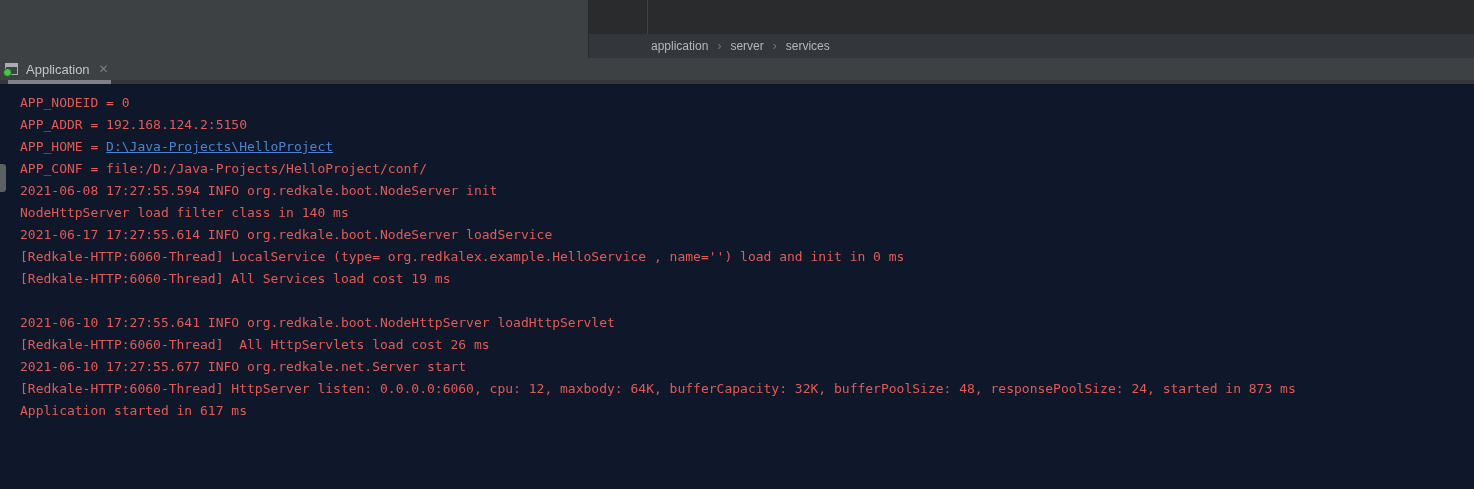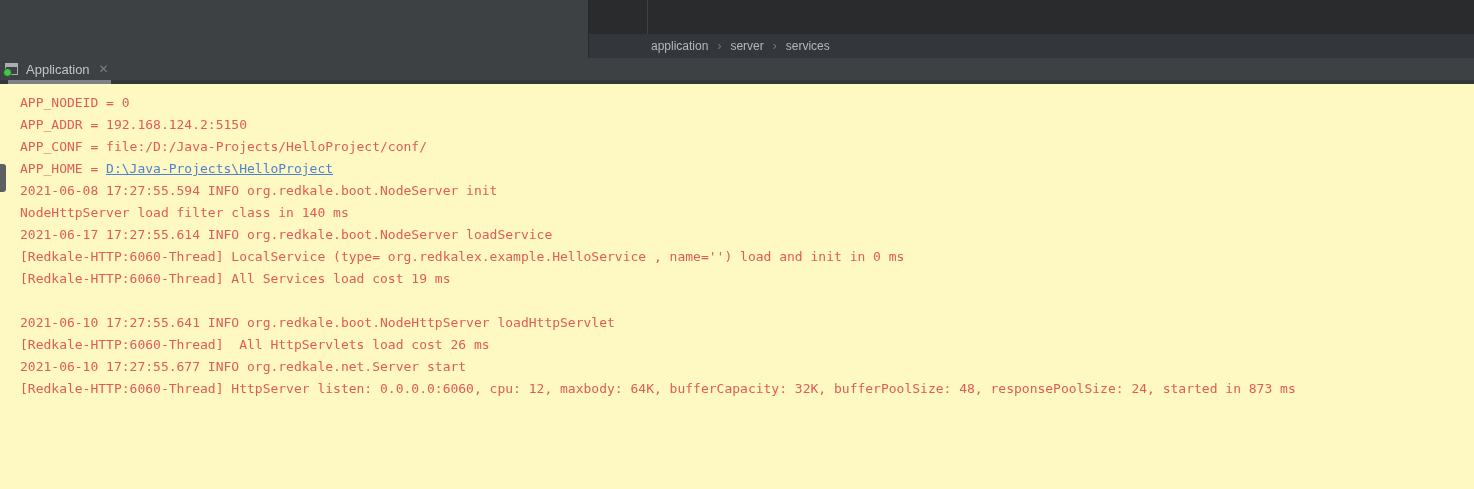--- a/index.html
+++ b/index.html
@@ -51,21 +51,21 @@
   .run-dot{
     position:absolute;left:-3px;bottom:-3px;width:7px;height:7px;border-radius:50%;
     background:#43c93e;border:1px solid #3d4144;box-sizing:content-box;
   }
   .tab-label{margin-left:8px;font-size:13px;color:#c2c5c8;}
   .tab-close{
     margin-left:9px;font-size:12px;color:#7b7f83;line-height:1;cursor:pointer;
   }
   
   .console{
-    position:absolute;left:0;top:84px;right:0;bottom:0;background:#fef9c3;
+    position:absolute;left:0;top:84px;right:0;bottom:0;background:#0f172a;
     padding:8px 0 0 20px;box-sizing:border-box;
     font-family:"DejaVu Sans Mono","Liberation Mono",monospace;
     font-size:13px;line-height:22px;color:#e25b56;
   }
   .line{height:22px;white-space:pre;}
   .console a.loglink{color:#4e82d0;text-decoration:underline;cursor:pointer;}
   .stripe-handle{
     position:absolute;left:0;top:164px;width:6px;height:28px;background:#5c6063;
     border-radius:0 3px 3px 0;
   }
@@ -95,27 +95,28 @@
     <span class="tab-label">Application</span>
     <span class="tab-close">✕</span>
   </div>
   <div class="tabbar-bottom"></div>
   <div class="tab-underline"></div>
 </div>
 
 <div class="console">
   <div class="line"><span>APP_NODEID = 0</span></div>
   <div class="line"><span>APP_ADDR = 192.168.124.2:5150</span></div>
+  <div class="line"><span>APP_HOME = </span><a class="loglink">D:\Java-Projects\HelloProject</a></div>
   <div class="line"><span>APP_CONF = file:/D:/Java-Projects/HelloProject/conf/</span></div>
-  <div class="line"><span>APP_HOME = </span><a class="loglink">D:\Java-Projects\HelloProject</a></div>
   <div class="line"><span>2021-06-08 17:27:55.594 INFO org.redkale.boot.NodeServer init</span></div>
   <div class="line"><span>NodeHttpServer load filter class in 140 ms</span></div>
   <div class="line"><span>2021-06-17 17:27:55.614 INFO org.redkale.boot.NodeServer loadService</span></div>
   <div class="line"><span>[Redkale-HTTP:6060-Thread] LocalService (type= org.redkalex.example.HelloService , name='') load and init in 0 ms</span></div>
   <div class="line"><span>[Redkale-HTTP:6060-Thread] All Services load cost 19 ms</span></div>
   <div class="line"><span></span></div>
   <div class="line"><span>2021-06-10 17:27:55.641 INFO org.redkale.boot.NodeHttpServer loadHttpServlet</span></div>
   <div class="line"><span>[Redkale-HTTP:6060-Thread]  All HttpServlets load cost 26 ms</span></div>
   <div class="line"><span>2021-06-10 17:27:55.677 INFO org.redkale.net.Server start</span></div>
   <div class="line"><span>[Redkale-HTTP:6060-Thread] HttpServer listen: 0.0.0.0:6060, cpu: 12, maxbody: 64K, bufferCapacity: 32K, bufferPoolSize: 48, responsePoolSize: 24, started in 873 ms</span></div>
+  <div class="line"><span>Application started in 617 ms</span></div>
 </div>
 
 <div class="stripe-handle"></div>
 
 </body></html>

